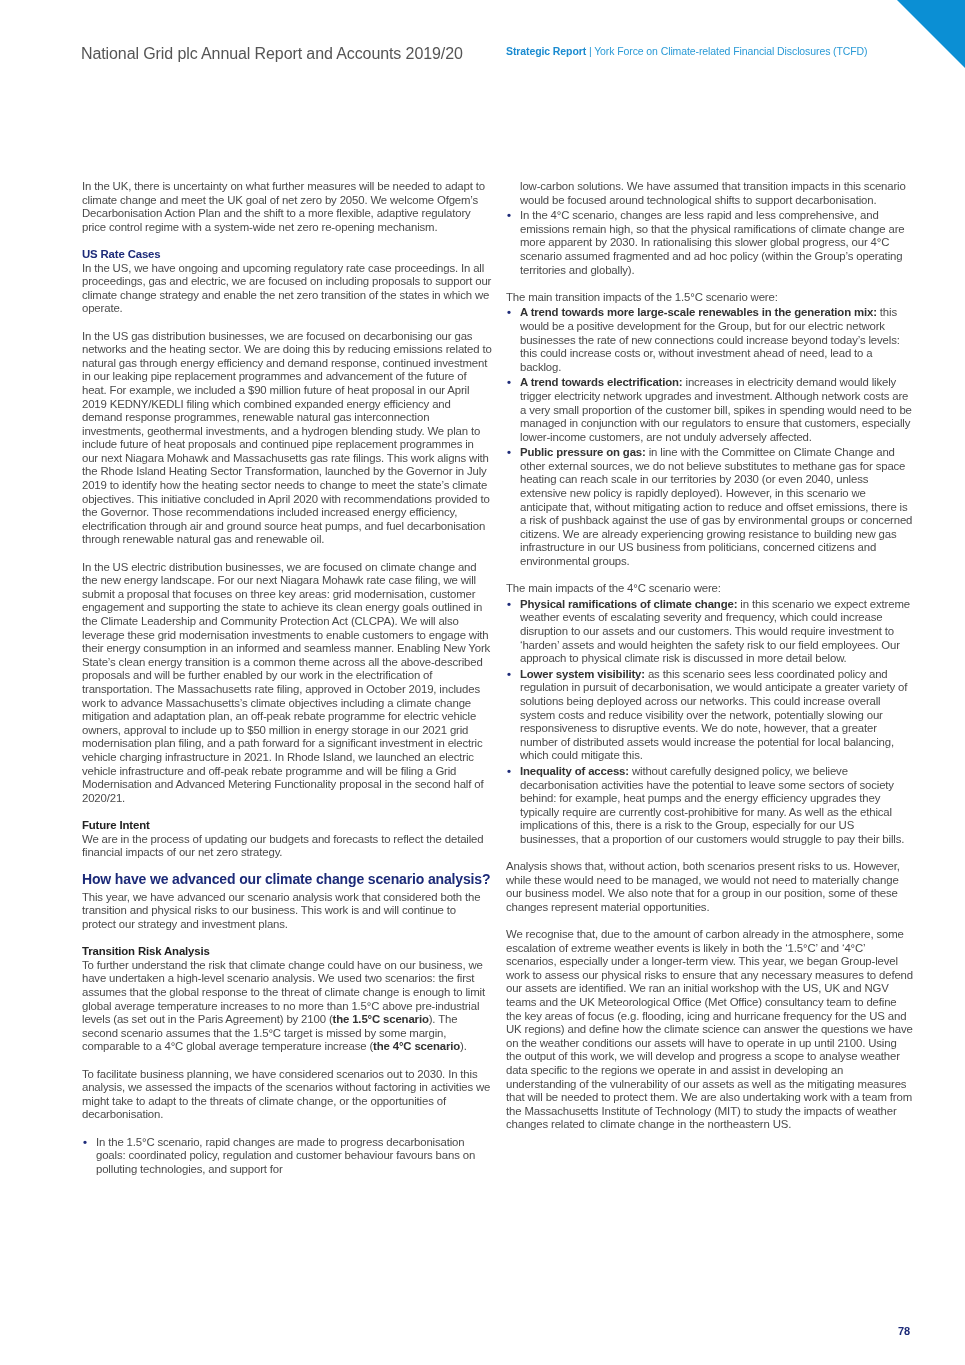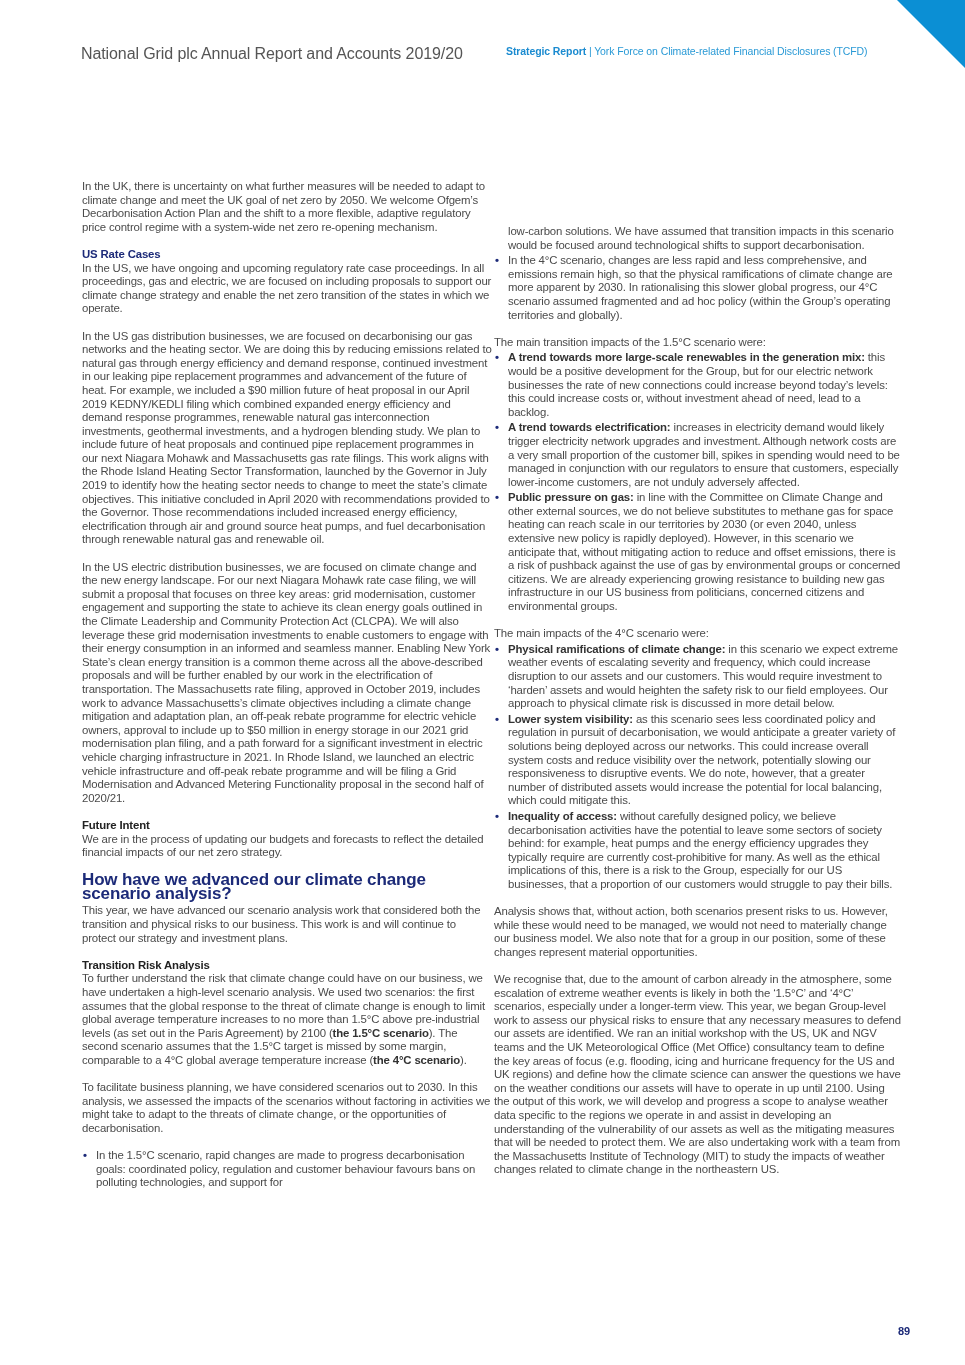--- a/index.html
+++ b/index.html
@@ -5,25 +5,25 @@
   html, body { margin: 0; padding: 0; background: #ffffff; }
   body { width: 965px; height: 1365px; position: relative; overflow: hidden;
          font-family: "Liberation Sans", sans-serif; color: #4a4a4a; }
   .corner { position: absolute; right: 0; top: 0; width: 0; height: 0;
             border-top: 68px solid #0b8fd4; border-left: 68px solid transparent; }
   .hdr-left { position: absolute; left: 81px; top: 45px; font-size: 16px; color: #555; letter-spacing: -0.1px; }
   .hdr-right { position: absolute; left: 506px; top: 45px; font-size: 10.5px; color: #2a9ad6; letter-spacing: -0.1px; }
   .hdr-right b { font-weight: bold; color: #1b8bd0; }
   .col { position: absolute; top: 180px; width: 410px; font-size: 11.4px; line-height: 13.6px; letter-spacing: -0.15px; }
   .col.left { left: 82px; width: 410px; }
-  .col.right { left: 494px; width: 408px; margin-top: 45px; }
+  .col.right { left: 506px; width: 408px; }
   p { margin: 0 0 13.6px 0; }
   .sub { font-weight: bold; color: #222; margin: 0; }
   .sub.blue { color: #1c2a78; }
-  .h2 { font-weight: bold; color: #1c2a78; font-size: 17px; margin: 0 0 4px 0; }
+  .h2 { font-weight: bold; color: #1c2a78; font-size: 14px; margin: 0 0 4px 0; }
   ul { margin: 0 0 13.6px 0; padding: 0; list-style: none; }
   li { position: relative; padding-left: 14px; margin-bottom: 2px; }
   li .dot { position: absolute; left: 1px; top: 0; color: #1c2a78; font-weight: bold; }
   li b, p b { color: #333; }
   .pagenum { position: absolute; left: 898px; top: 1325px; font-size: 11px; font-weight: bold; color: #1c2a78; }
 </style>
 </head>
 <body>
 
 <div class="corner"></div>
@@ -65,13 +65,13 @@
   <p style="margin-bottom:2px">The main impacts of the 4°C scenario were:</p>
   <ul>
     <li><span class="dot">•</span><b>Physical ramifications of climate change:</b><span> in this scenario we expect extreme weather events of escalating severity and frequency, which could increase disruption to our assets and our customers. This would require investment to ‘harden’ assets and would heighten the safety risk to our field employees. Our approach to physical climate risk is discussed in more detail below.</span></li>
     <li><span class="dot">•</span><b>Lower system visibility:</b><span> as this scenario sees less coordinated policy and regulation in pursuit of decarbonisation, we would anticipate a greater variety of solutions being deployed across our networks. This could increase overall system costs and reduce visibility over the network, potentially slowing our responsiveness to disruptive events. We do note, however, that a greater number of distributed assets would increase the potential for local balancing, which could mitigate this.</span></li>
     <li><span class="dot">•</span><b>Inequality of access:</b><span> without carefully designed policy, we believe decarbonisation activities have the potential to leave some sectors of society behind: for example, heat pumps and the energy efficiency upgrades they typically require are currently cost-prohibitive for many. As well as the ethical implications of this, there is a risk to the Group, especially for our US businesses, that a proportion of our customers would struggle to pay their bills.</span></li>
   </ul>
   <p>Analysis shows that, without action, both scenarios present risks to us. However, while these would need to be managed, we would not need to materially change our business model. We also note that for a group in our position, some of these changes represent material opportunities.</p>
   <p>We recognise that, due to the amount of carbon already in the atmosphere, some escalation of extreme weather events is likely in both the ‘1.5°C’ and ‘4°C’ scenarios, especially under a longer-term view. This year, we began Group-level work to assess our physical risks to ensure that any necessary measures to defend our assets are identified. We ran an initial workshop with the US, UK and NGV teams and the UK Meteorological Office (Met Office) consultancy team to define the key areas of focus (e.g. flooding, icing and hurricane frequency for the US and UK regions) and define how the climate science can answer the questions we have on the weather conditions our assets will have to operate in up until 2100. Using the output of this work, we will develop and progress a scope to analyse weather data specific to the regions we operate in and assist in developing an understanding of the vulnerability of our assets as well as the mitigating measures that will be needed to protect them. We are also undertaking work with a team from the Massachusetts Institute of Technology (MIT) to study the impacts of weather changes related to climate change in the northeastern US.</p>
 </div>
 
-<div class="pagenum">89</div>
+<div class="pagenum">78</div>
 
 </body></html>

